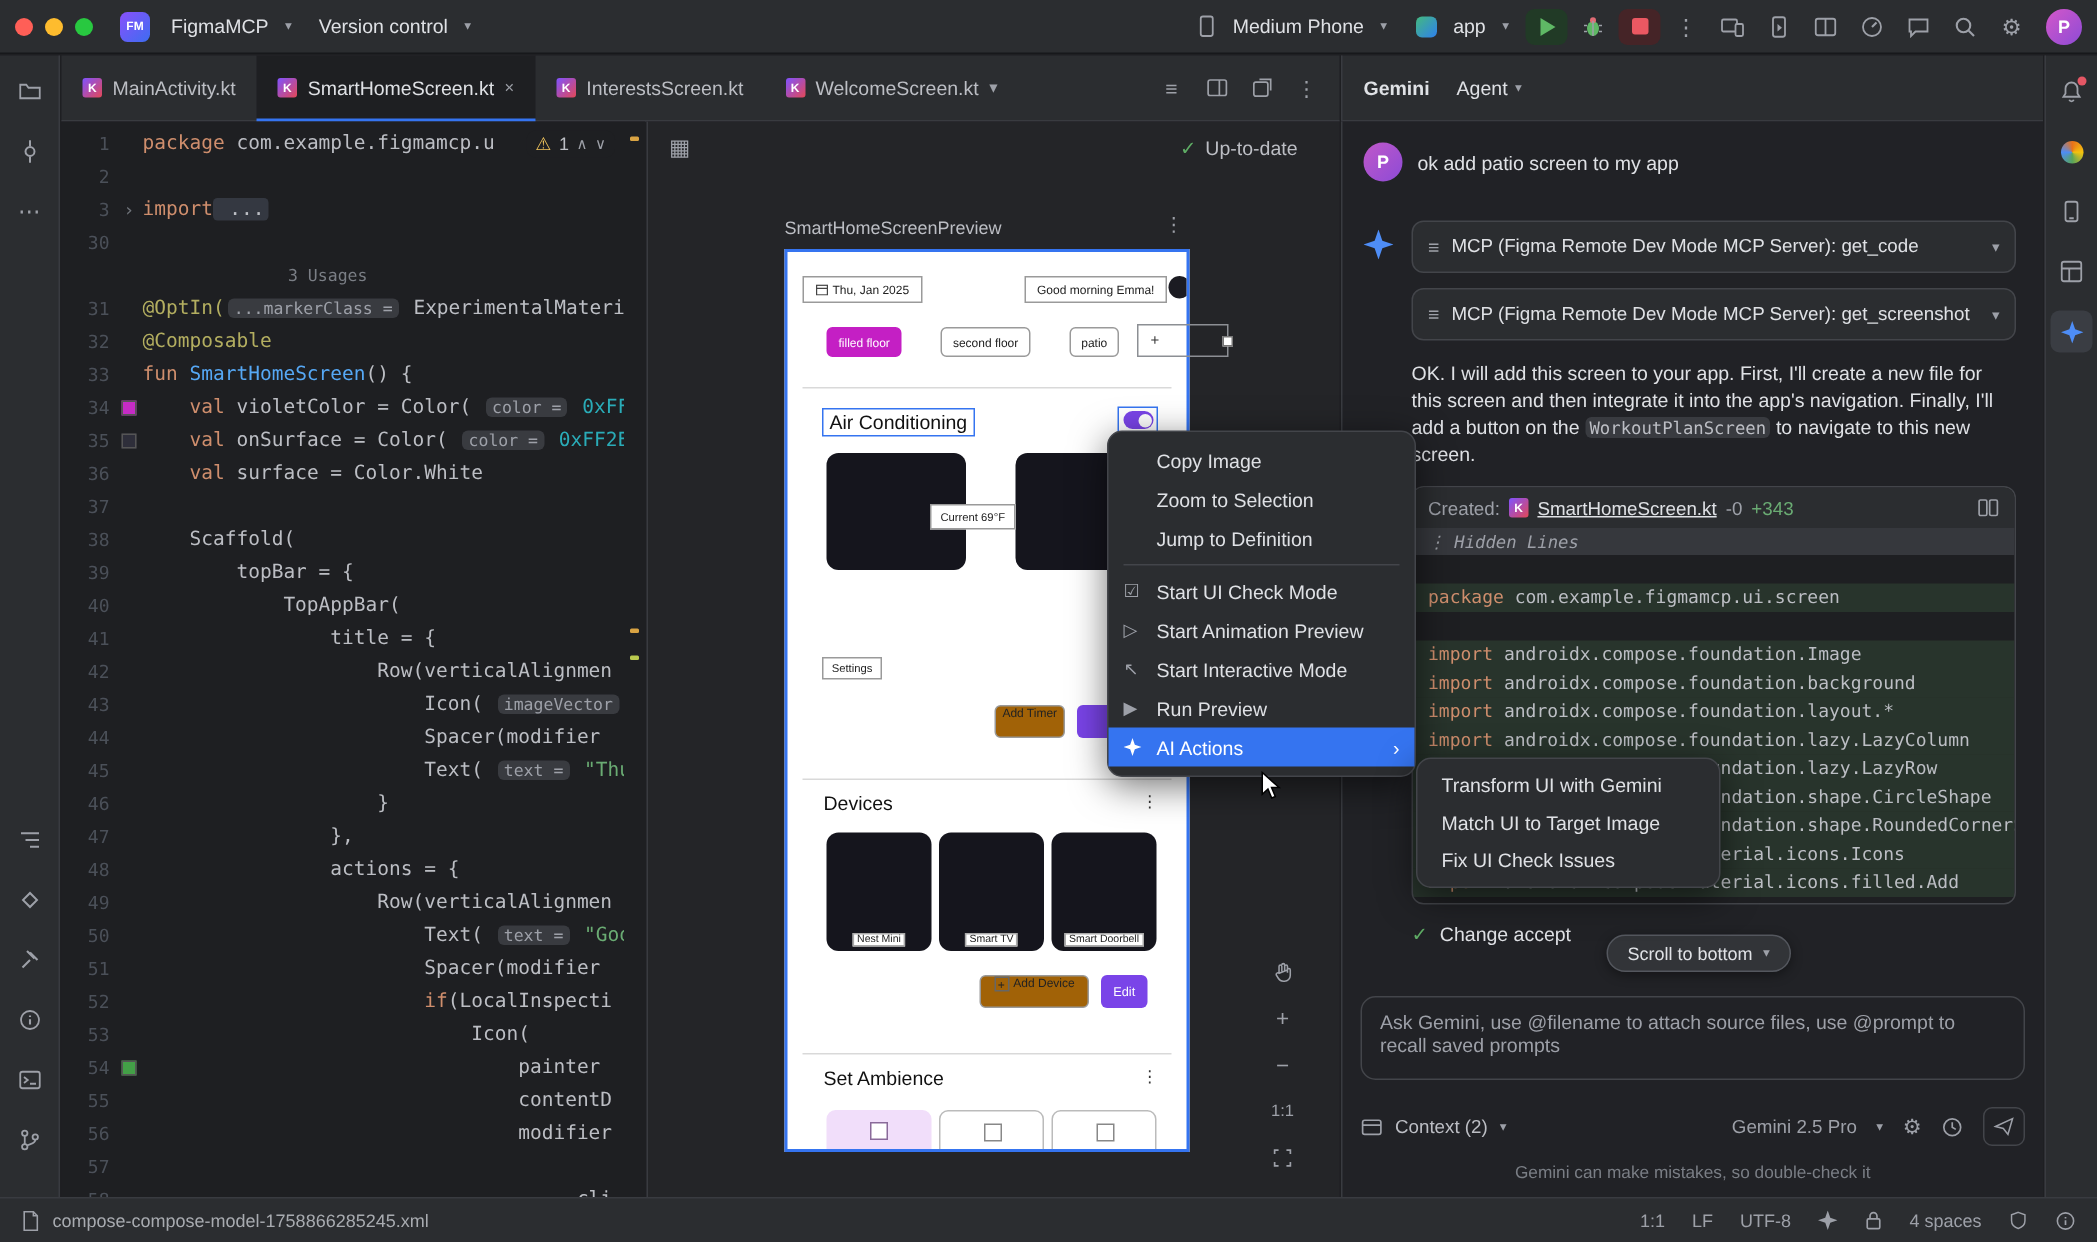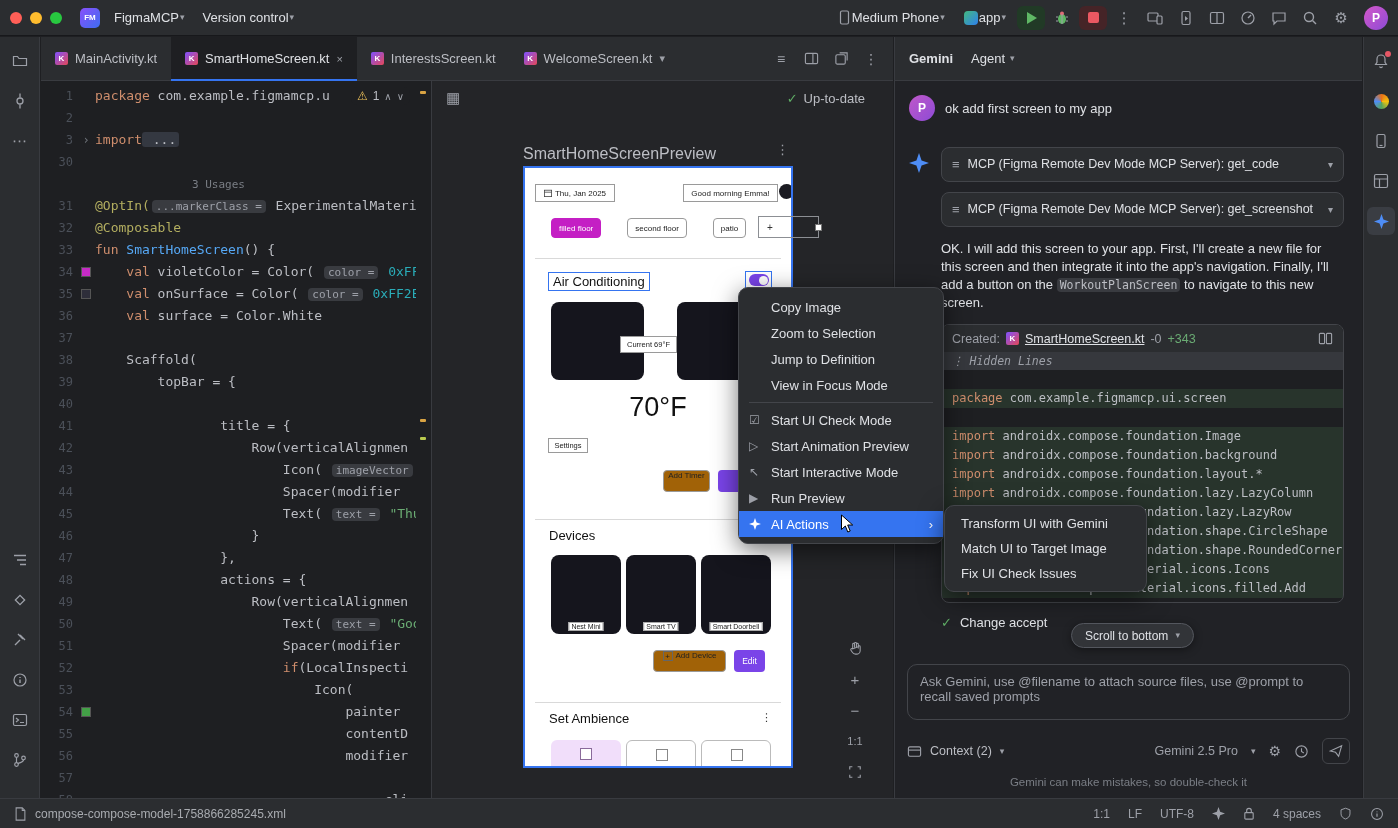--- a/index.html
+++ b/index.html
@@ -12,21 +12,21 @@
 html,body{width:1398px;height:828px}
 body{background:var(--bg);font-family:"Liberation Sans",sans-serif;color:var(--fg);overflow:hidden;position:relative;font-size:13px}
 svg{display:block}
 
 
 #titlebar{position:absolute;left:0;top:0;width:1398px;height:36px;background:var(--panel);display:flex;align-items:center;padding:0 10px;gap:2px;border-bottom:1px solid #17181b}
 .traffic{display:flex;gap:8px;margin-right:12px}
 .tl{width:12px;height:12px;border-radius:50%}
 .tl.r{background:#ff5f57}.tl.y{background:#febc2e}.tl.g{background:#28c840}
 .app-logo{width:20px;height:20px;border-radius:5px;background:linear-gradient(135deg,#8950fc,#3d6df0);color:#fff;font-size:8px;font-weight:700;display:flex;align-items:center;justify-content:center;margin:0 4px}
-.tb-btn{display:flex;align-items:center;gap:1px;color:var(--fg);font-size:13px;padding:4px 8px;border-radius:6px;cursor:default;white-space:nowrap}
+.tb-btn{display:flex;align-items:center;gap:11px;color:var(--fg);font-size:13px;padding:4px 8px;border-radius:6px;cursor:default;white-space:nowrap}
 .chev{color:var(--dim);font-size:9px;line-height:1}
 .tb-right{margin-left:auto;display:flex;align-items:center;gap:3px}
 .ico{min-width:28px;height:26px;display:flex;align-items:center;justify-content:center;color:var(--dim);border-radius:6px;font-size:15px;gap:4px}
 .runbox{width:28px;height:24px;border-radius:6px;display:flex;align-items:center;justify-content:center}
 .run{background:#213a26}
 .playtri{width:0;height:0;border-left:10px solid #5fb865;border-top:6px solid transparent;border-bottom:6px solid transparent;margin-left:2px}
 .stop{background:#452427}
 .stopsq{width:11px;height:11px;border-radius:2px;background:#eb5862}
 .avatar{width:24px;height:24px;border-radius:50%;background:linear-gradient(135deg,#d457c9,#8d4bd6);color:#fff;font-size:12px;font-weight:700;display:flex;align-items:center;justify-content:center;margin-left:6px}
 .cfg-ico{width:14px;height:14px;border-radius:4px;background:linear-gradient(135deg,#43b97f,#2f80ed)}
@@ -69,21 +69,21 @@
 .warn-i{color:#f2c55c;font-size:12px}
 .insp-chev{color:var(--dim);font-size:10px}
 #stripe{position:absolute;right:2px;top:0;width:10px;height:100%}
 .mark{position:absolute;right:2px;width:6px;height:3px;border-radius:1px}
 
 
 #preview{position:absolute;left:431px;top:81px;width:462px;height:717px;background:#242528;border-left:1px solid var(--border);overflow:hidden}
 #uptodate{position:absolute;top:10px;right:28px;display:flex;gap:6px;align-items:center;color:var(--fg2);font-size:13px}
 .ck{color:var(--green);font-size:13px}
 #pv-grid{position:absolute;left:14px;top:8px;color:var(--dim);font-size:15px}
-#pv-name{position:absolute;left:91px;top:64px;color:var(--fg2);font-size:16px}
+#pv-name{position:absolute;left:91px;top:64px;color:var(--fg2);font-size:12px}
 #pv-dots{position:absolute;left:344px;top:61px;color:var(--dim);font-size:13px}
 #phone{position:absolute;left:91px;top:85px;width:270px;height:602px;background:#fff;border:2px solid var(--accent);overflow:hidden;color:#111}
 .ph-box{position:absolute;border:1px solid #9a9a9a;background:#fff;display:flex;align-items:center;justify-content:center;font-size:8px;color:#222;white-space:nowrap}
 .ph-div{position:absolute;left:10px;right:10px;height:1px;background:#d9d9d9}
 .chip{height:20px;border:1px solid #9a9a9a;border-radius:4px;display:flex;align-items:center;padding:0 7px;font-size:8px;color:#222;background:#fff;white-space:nowrap}
 .chip.sel{background:var(--magenta);border-color:var(--magenta);color:#fff}
 .ph-title{position:absolute;font-size:13px;color:#111;font-weight:500}
 .ph-dots{position:absolute;color:#333;font-size:11px}
 .dark-tile{position:absolute;background:#15151d;border-radius:8px}
 .d-label{position:absolute;bottom:3px;left:50%;transform:translateX(-50%);background:#fff;border:1px solid #aaa;font-size:7px;padding:0 2px;color:#222;white-space:nowrap}
@@ -434,20 +434,21 @@
         <span class="ed-code"><span class="tk-p">    Scaffold(</span></span>
       </div>
       <div class="ed-row">
         <span class="ed-num">39</span>
         <span class="ed-gut"></span>
         <span class="ed-code"><span class="tk-p">        topBar = {</span></span>
       </div>
       <div class="ed-row">
         <span class="ed-num">40</span>
         <span class="ed-gut"></span>
+        <span class="ed-code"><span class="tk-p">            TopAppBar(</span></span>
       </div>
       <div class="ed-row">
         <span class="ed-num">41</span>
         <span class="ed-gut"></span>
         <span class="ed-code"><span class="tk-p">                title = {</span></span>
       </div>
       <div class="ed-row">
         <span class="ed-num">42</span>
         <span class="ed-gut"></span>
         <span class="ed-code"><span class="tk-p">                    Row(verticalAlignmen</span></span>
@@ -573,21 +574,20 @@
     <div style="position:absolute;left:220px;top:103px;width:27px;height:18px;border:1px solid #3574f0;display:flex;align-items:center;justify-content:center">
       <span style="width:20px;height:12px;border-radius:6px;background:#7a44e8;position:relative;display:inline-block">
         <span style="position:absolute;right:1px;top:1.5px;width:9px;height:9px;border-radius:50%;background:#fff"></span>
       </span>
     </div>
     <div class="dark-tile" style="left:26px;top:134px;width:93px;height:78px"></div>
     <div class="dark-tile" style="left:152px;top:134px;width:87px;height:78px"></div>
     <div class="ph-box" style="left:95px;top:168px;width:57px;height:17px;z-index:2;font-size:7.5px">
       <span>Current 69°F</span>
     </div>
-    <div style="position:absolute;left:0;top:224px;width:100%;text-align:center;font-size:27px;color:#111">70°F</div>
     <div class="ph-box" style="left:23px;top:270px;width:40px;height:15px;font-size:7.5px">
       <span>Settings</span>
     </div>
     <div class="o-btn" style="left:138px;top:302px;width:47px;height:22px">
       <span>Add Timer</span>
     </div>
     <div class="p-btn" style="left:193px;top:302px;width:34px;height:22px"></div>
     <div class="ph-div" style="top:351px"></div>
 
     <div class="ph-title" style="left:24px;top:360px">Devices</div>
@@ -652,21 +652,21 @@
   <span class="gem-tab">
     <span>Agent</span>
     <span class="chev">▾</span>
   </span>
 </div>
 
 <div id="gemini">
   <div id="chat">
     <div class="user-row">
       <span class="chat-avatar">P</span>
-      <span>ok add first screen to my app</span>
+      <span>ok add patio screen to my app</span>
     </div>
     <div class="asst">
       <div class="spark-col">
         <svg width="20" height="20" viewBox="0 0 14 14">
             <path d="M7 0L8.8 5.2 14 7 8.8 8.8 7 14 5.2 8.8 0 7 5.2 5.2Z" fill="#4e8df6"></path>
           </svg>
       </div>
       <div class="asst-col">
         <div id="tool-cards">
             <div class="tcard">
@@ -765,24 +765,20 @@
       <span class="mi-lb">Copy Image</span>
     </div>
     <div class="mi">
       <span class="mi-ic"></span>
       <span class="mi-lb">Zoom to Selection</span>
     </div>
     <div class="mi">
       <span class="mi-ic"></span>
       <span class="mi-lb">Jump to Definition</span>
     </div>
-    <div class="mi">
-      <span class="mi-ic"></span>
-      <span class="mi-lb">View in Focus Mode</span>
-    </div>
     <div class="mi-sep"></div>
     <div class="mi">
       <span class="mi-ic">☑</span>
       <span class="mi-lb">Start UI Check Mode</span>
     </div>
     <div class="mi">
       <span class="mi-ic">▷</span>
       <span class="mi-lb">Start Animation Preview</span>
     </div>
     <div class="mi">

